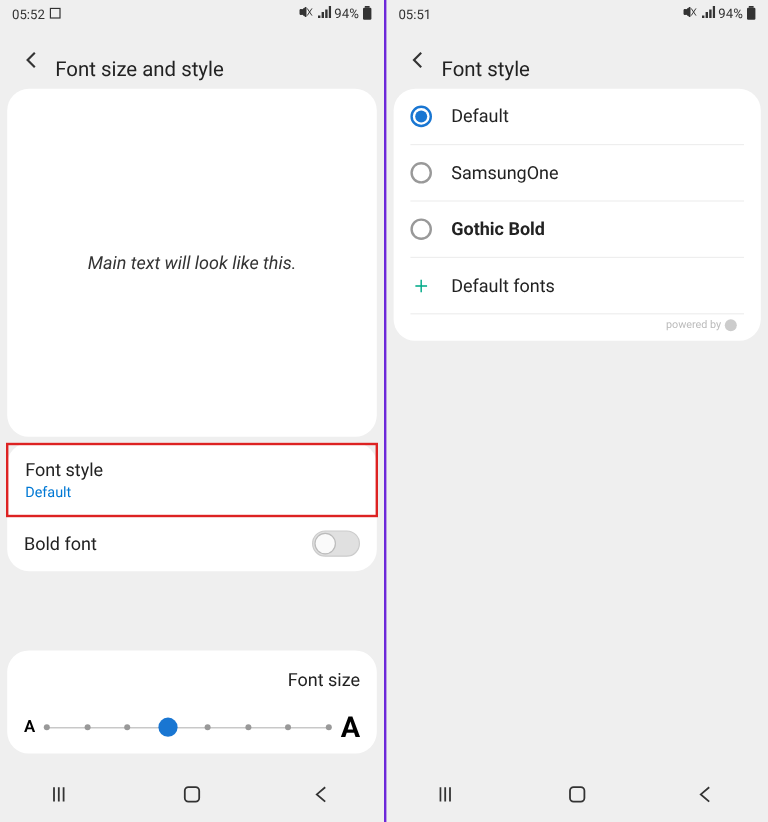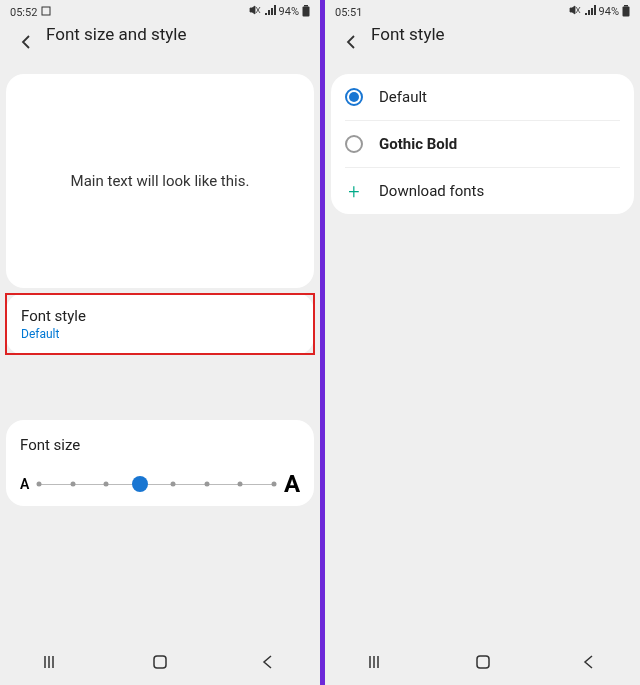--- a/index.html
+++ b/index.html
@@ -1,43 +1,43 @@
 <!DOCTYPE html>
 <html><head>
   <meta charset="utf-8">
   <style>
     * { margin: 0; padding: 0; box-sizing: border-box; font-family: -apple-system, BlinkMacSystemFont, 'Segoe UI', Roboto, sans-serif; }
     body { background: #f0f0f0; width: 640px; height: 685px; display: flex; }
     .screen { width: 320px; height: 685px; background: #efefef; position: relative; overflow: hidden; }
-    .screen + .screen { border-left: 5px solid #6d28d9; }
+    .screen + .screen { border-left: 2px solid #6d28d9; }
     
     .status-bar { height: 24px; display: flex; justify-content: space-between; align-items: center; padding: 0 10px; font-size: 11px; color: #333; }
     .status-left { display: flex; align-items: center; gap: 4px; }
     .status-right { display: flex; align-items: flex-start; gap: 3px; }
     .status-icon { display: inline-block; }
     
-    .header { height: 44px; display: flex; align-items: flex-start; padding: 0 8px; }
+    .header { height: 44px; display: flex; align-items: flex-end; padding: 0 8px; }
     .back-btn { width: 36px; height: 36px; display: flex; align-items: center; justify-content: center; cursor: pointer; }
     .header-title { font-size: 17px; color: #222; margin-left: 2px; }
     
     .card { background: #fff; border-radius: 18px; margin: 6px; }
     
-    .preview-card { height: 214px; display: flex; flex-direction: column; align-items: center; justify-content: center; color: #333; }
+    .preview-card { height: 290px; display: flex; flex-direction: column; align-items: center; justify-content: center; color: #333; font-style: italic; }
     .preview-line { font-size: 15px; line-height: 1.6; text-align: center; }
     
     .settings-card { padding: 0; }
     .setting-row { padding: 12px 14px; display: flex; justify-content: space-between; align-items: center; cursor: pointer; }
     .setting-title { font-size: 15px; color: #222; }
     .setting-subtitle { font-size: 12px; color: #0078d4; margin-top: 2px; }
     .highlight { border: 2px solid #d22; margin: -1px; position: relative; z-index: 1; }
     
     .toggle { width: 40px; height: 22px; border-radius: 11px; background: #e0e0e0; position: relative; border: 1px solid #ccc; }
     .toggle-knob { width: 18px; height: 18px; border-radius: 50%; background: #fafafa; border: 1px solid #bbb; position: absolute; top: 1px; left: 1px; }
     
-    .size-card { padding: 16px 14px 8px; }
+    .size-card { padding: 16px 14px 8px; text-align: right; }
     .size-title { font-size: 15px; color: #222; margin-bottom: 16px; }
     .slider-row { display: flex; align-items: center; gap: 10px; }
     .size-small { font-size: 14px; font-weight: 600; }
     .size-large { font-size: 24px; font-weight: 700; }
     .slider { flex: 1; height: 20px; position: relative; }
     .slider-track { position: absolute; top: 50%; left: 0; right: 0; height: 1px; background: #bbb; }
     .slider-dot { position: absolute; top: 50%; width: 5px; height: 5px; border-radius: 50%; background: #999; transform: translate(-50%, -50%); }
     .slider-thumb { position: absolute; top: 50%; width: 16px; height: 16px; border-radius: 50%; background: #1976d2; transform: translate(-50%, -50%); }
     
     .nav-bar { position: absolute; bottom: 0; left: 0; right: 0; height: 46px; display: flex; justify-content: space-around; align-items: center; }
@@ -104,20 +104,26 @@
   <div class="content-area">
     <div class="card preview-card">
       <div class="preview-line">Main text will look like this.</div>
     </div>
 
     <div class="card settings-card">
       <div class="setting-row highlight">
         <div>
           <div class="setting-title">Font style</div>
           <div class="setting-subtitle">Default</div>
+        </div>
+      </div>
+      <div class="setting-row">
+        <div class="setting-title">Bold font</div>
+        <div class="toggle">
+          <div class="toggle-knob"></div>
         </div>
       </div>
     </div>
 
     <div class="gap"></div>
 
     <div class="card size-card">
       <div class="size-title">Font size</div>
       <div class="slider-row">
         <span class="size-small">A</span>
@@ -193,25 +199,32 @@
   </div>
 
   <div class="content-area">
     <div class="card font-list-card">
       <div class="font-item">
         <div class="radio selected"></div>
         <div class="font-name">Default</div>
       </div>
       <div class="font-item">
         <div class="radio"></div>
+        <div class="font-name">SamsungOne</div>
+      </div>
+      <div class="font-item">
+        <div class="radio"></div>
         <div class="font-name font-bold">Gothic Bold</div>
       </div>
       <div class="font-item">
         <div class="plus-icon">+</div>
-        <div class="font-name">Download fonts</div>
+        <div class="font-name">Default fonts</div>
+      </div>
+      <div class="powered">
+        <span>powered by</span><span class="powered-dot"></span>
       </div>
     </div>
   </div>
 
   <div class="nav-bar">
     <div class="nav-btn">
       <svg width="18" height="14" viewBox="0 0 18 14">
           <path d="M1 1v12 M5 1v12 M9 1v12" stroke="#333" stroke-width="1.5"></path>
         </svg>
     </div>

